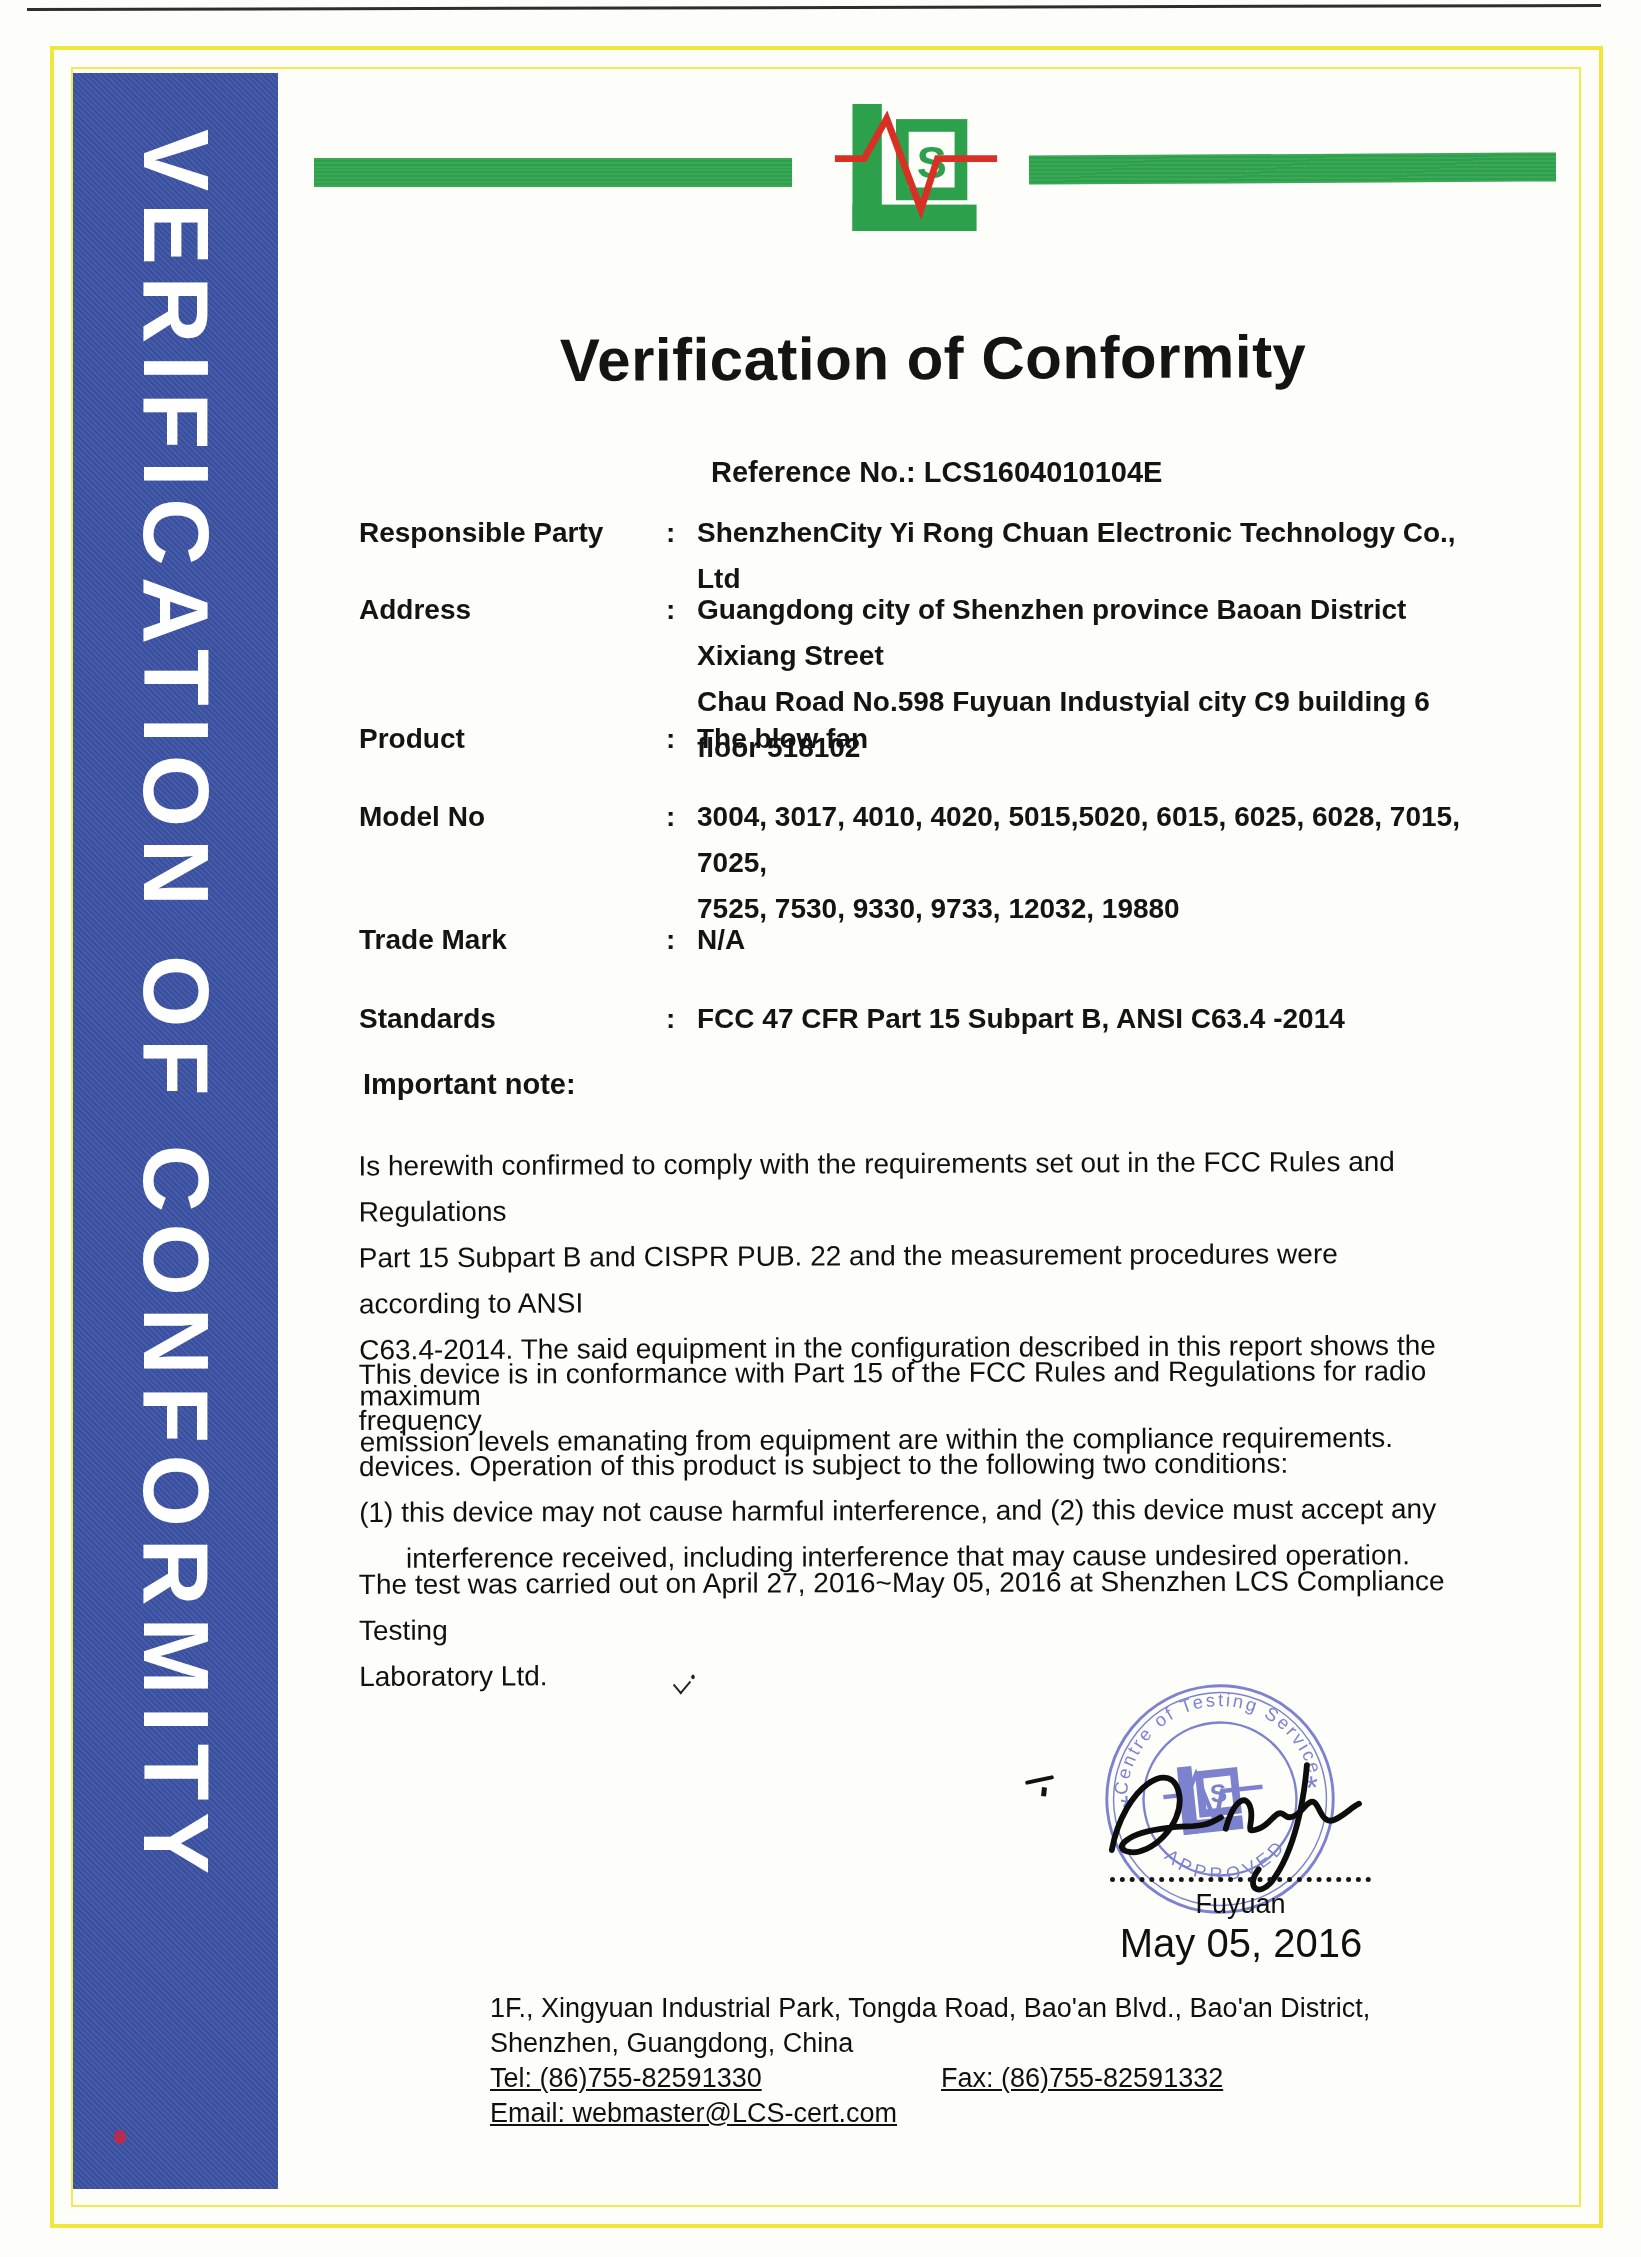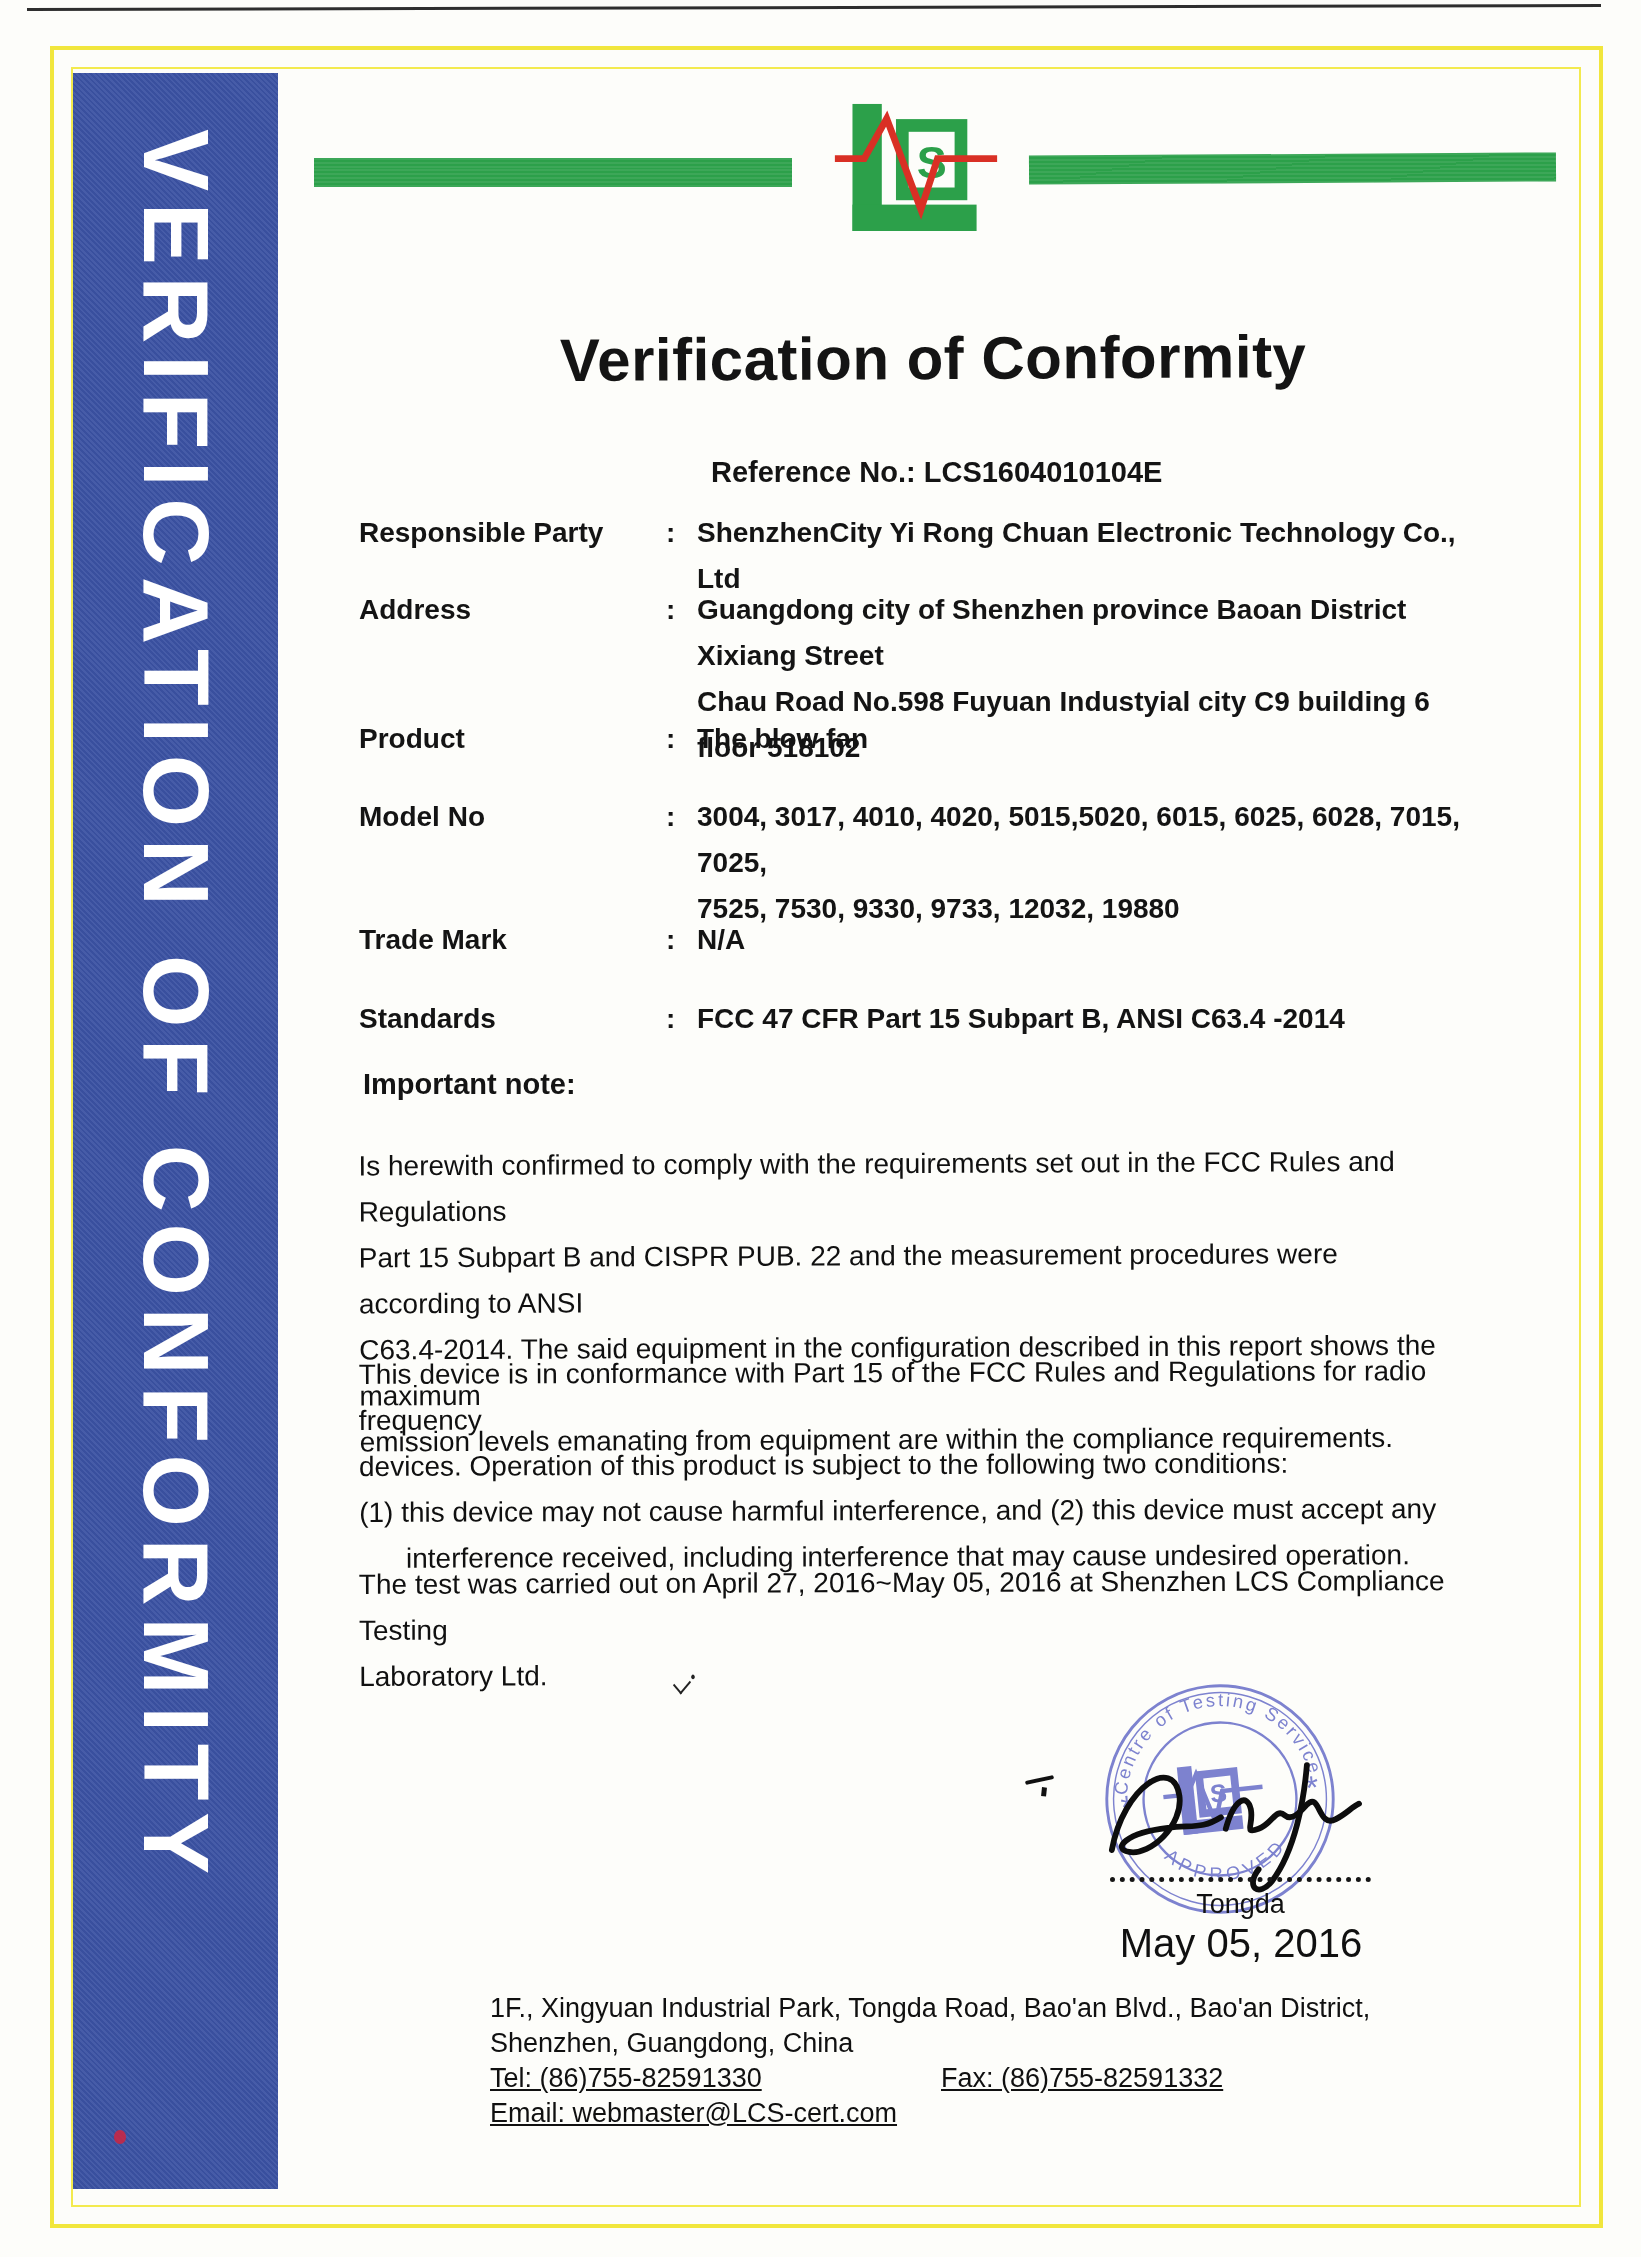--- a/index.html
+++ b/index.html
@@ -166,21 +166,21 @@
     <g fill="none" stroke="#0d0d0d" stroke-width="6" stroke-linecap="round" stroke-linejoin="round">
       <path d="M 34 118 C 46 52, 98 20, 104 62 C 108 92, 74 124, 52 120 C 34 117, 48 100, 92 95 C 118 92, 128 96, 147 84"></path>
       <path d="M 152 96 C 160 66, 174 58, 178 76 C 181 92, 170 102, 186 96 C 200 91, 204 74, 213 82 C 220 88, 228 80, 236 71 C 250 57, 247 96, 266 86 C 276 81, 282 74, 290 70"></path>
       <path d="M 236 30 C 233 66, 224 118, 200 150 C 186 168, 172 156, 186 138"></path>
     </g>
   </svg>
 
   <div class="pen-mark"></div>
 
   <div class="sig-dotted"></div>
-  <div class="sig-role">Tongda</div>
+  <div class="sig-role">Fuyuan</div>
   <div class="sig-date">May 05, 2016</div>
 
   <div class="footer">
     <div>1F., Xingyuan Industrial Park, Tongda Road, Bao'an Blvd., Bao'an District,</div>
     <div>Shenzhen, Guangdong, China</div>
     <div class="footer-contact">
       <div>Tel: (86)755-82591330</div>
       <div>Fax: (86)755-82591332</div>
       <div>Email: webmaster@LCS-cert.com</div>
     </div>

